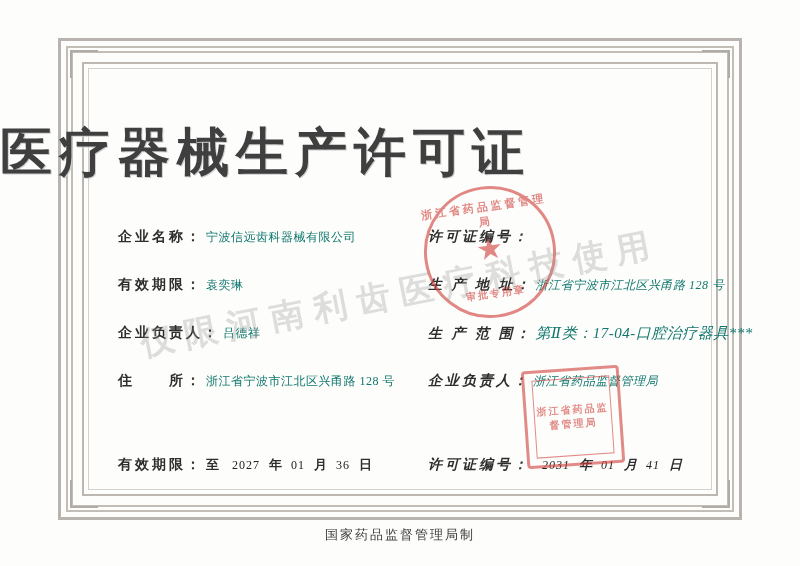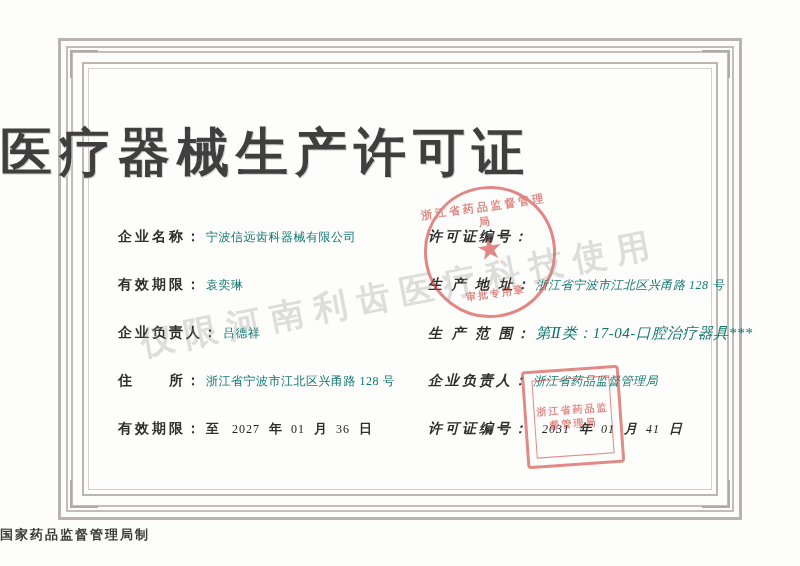--- a/index.html
+++ b/index.html
@@ -114,21 +114,21 @@
     font-size: 12px;
     color: #0f766e;
     letter-spacing: 0.5px;
   }
   .val.small { font-size: 15px; }
 
   
   .c-left  { left: 0; }
   .c-right { left: 310px; font-style: italic; }
 
-  .date-seg { display: inline-flex; align-items: baseline; }
+  .date-seg { display: inline-flex; align-items: baseline; margin-top: 36px; }
   .date-num {
     font-size: 12px;
     color: #222;
     padding: 0 9px;
     letter-spacing: 1px;
   }
   .date-ch {
     font-size: 13px;
     color: #2e2e2e;
     font-weight: bold;
@@ -139,23 +139,23 @@
     font-weight: bold;
     margin-right: 4px;
   }
 
   
   .footer {
     position: absolute;
     left: 0;
     right: 0;
     bottom: 22px;
-    text-align: left;
+    text-align: center;
     font-size: 13px;
-    font-weight: bold;
+    font-weight: normal;
     letter-spacing: 2px;
     color: #3a3a3a;
   }
 
   
   .seal {
     position: absolute;
     border-radius: 50%;
     border: 3px solid #d0403c;
     opacity: 0.62;

